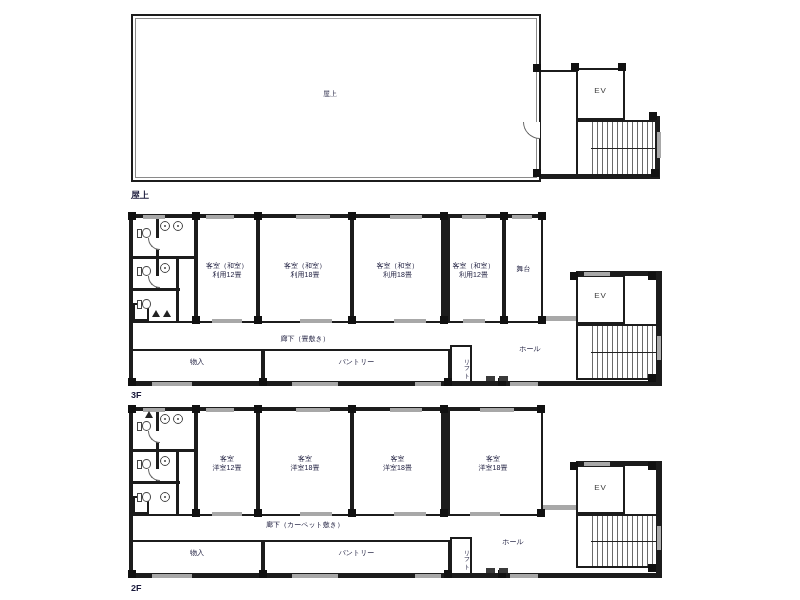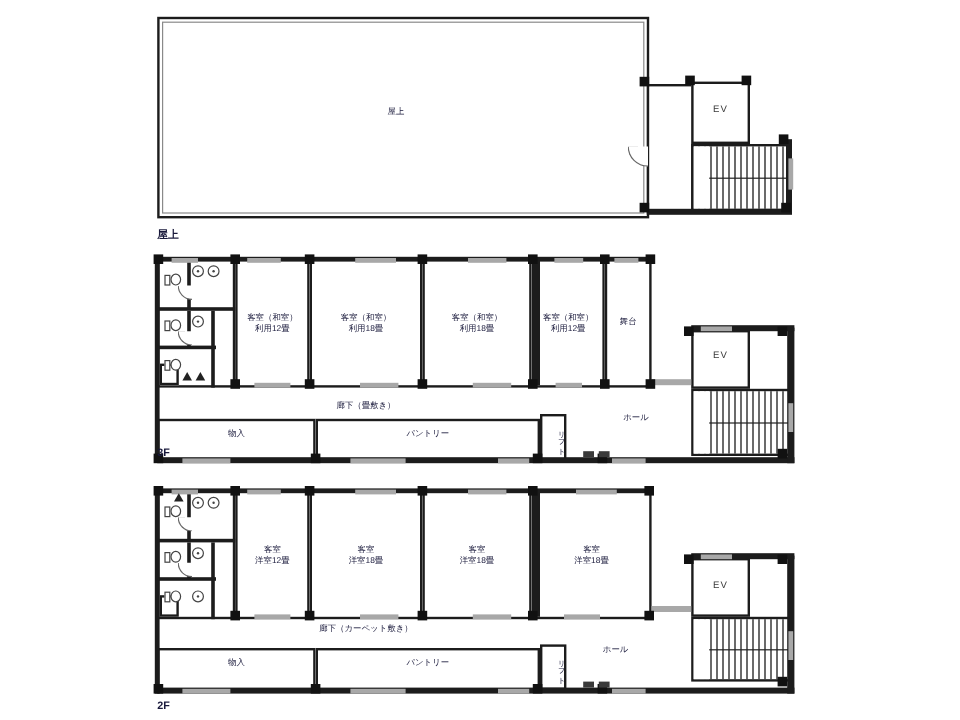--- a/index.html
+++ b/index.html
@@ -45,21 +45,21 @@
 利用18畳</div>
   <div class="lbl" style="left:443px;top:261px;width:61px;">客室（和室）
 利用12畳</div>
   <div class="lbl" style="left:504px;top:264px;width:39px;">舞台</div>
   <div class="lbl" style="left:230px;top:334px;width:150px;">廊下（畳敷き）</div>
   <div class="lbl" style="left:131px;top:357px;width:132px;">物入</div>
   <div class="lbl" style="left:263px;top:357px;width:187px;">パントリー</div>
   <div class="lbl" style="left:505px;top:344px;width:50px;">ホール</div>
   <div class="vlabel" style="left:452px;top:348px;width:18px;height:34px;">リフト</div>
   <div class="ev" style="left:577px;top:291px;width:47px;">EV</div>
-  <div class="flabel" style="left:131px;top:372px;">3F</div>
+  <div class="flabel" style="left:131px;top:390px;">3F</div>
 
   <div class="lbl" style="left:196px;top:454px;width:62px;">客室
 洋室12畳</div>
   <div class="lbl" style="left:258px;top:454px;width:94px;">客室
 洋室18畳</div>
   <div class="lbl" style="left:352px;top:454px;width:91px;">客室
 洋室18畳</div>
   <div class="lbl" style="left:443px;top:454px;width:100px;">客室
 洋室18畳</div>
   <div class="lbl" style="left:225px;top:520px;width:160px;">廊下（カーペット敷き）</div>

